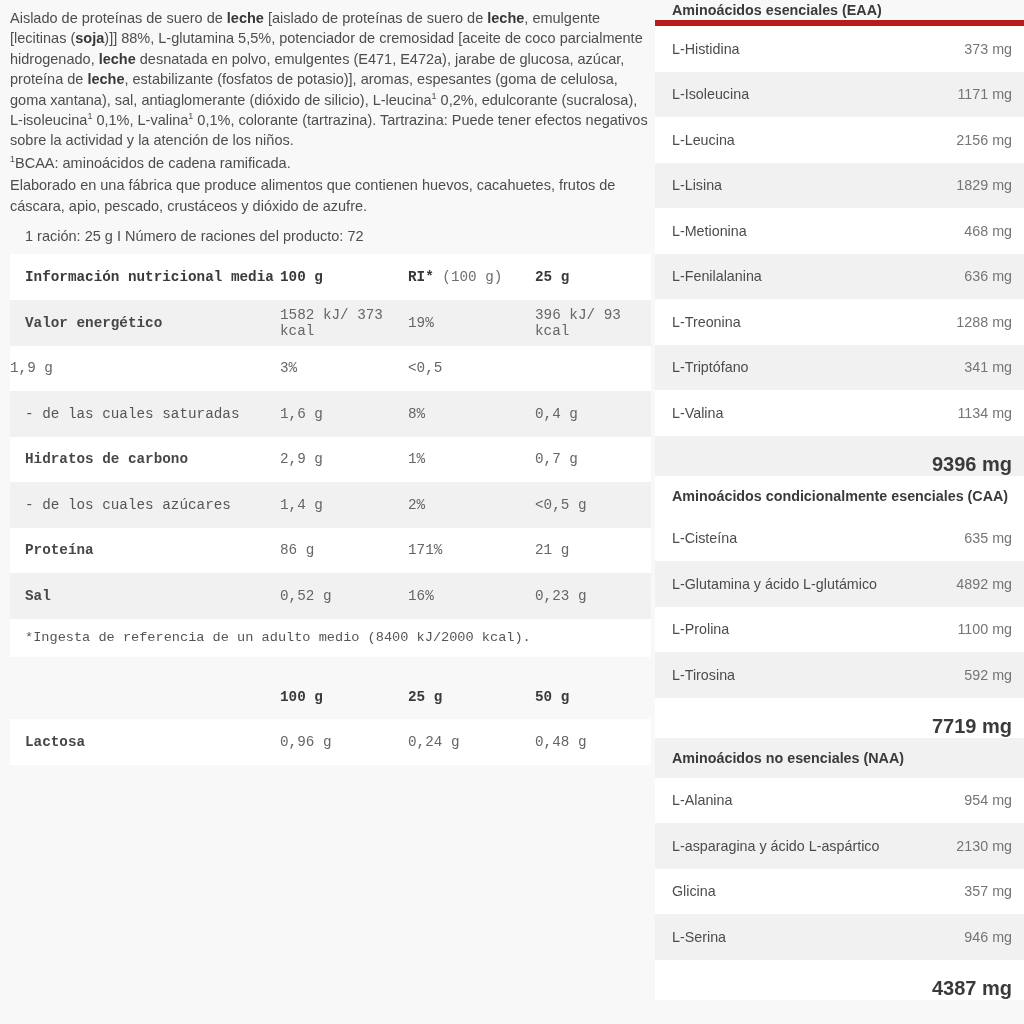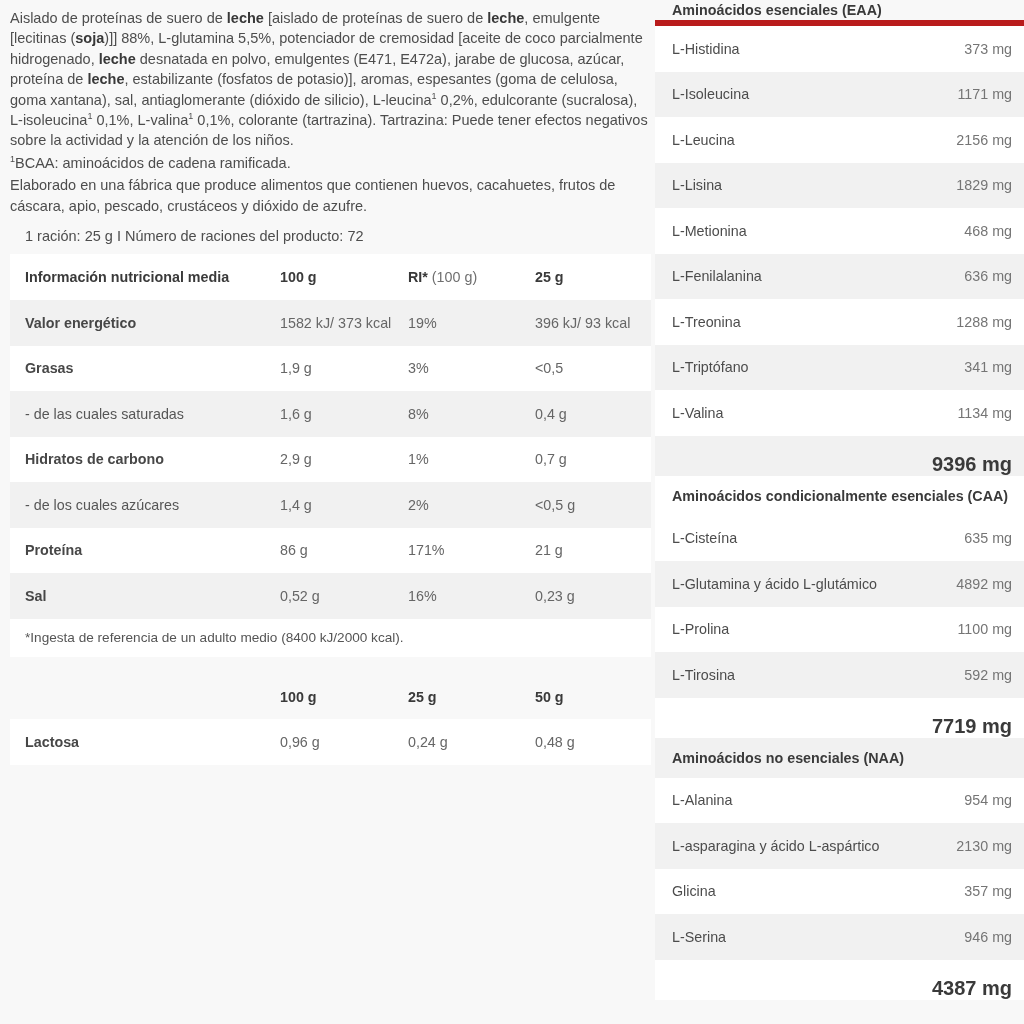--- a/index.html
+++ b/index.html
@@ -14,21 +14,21 @@
   sup { font-size:9px; vertical-align:super; line-height:0; }
   .muted { font-weight:400; color:#6f6f6f; }
 
   
   .left-col { position:absolute; left:10px; top:0; width:641px; }
   .para { font-size:14.5px; line-height:20.4px; color:#4d4d4d; }
   .ingredients { margin-top:8px; }
   .note { margin-top:2px; }
   .serving { margin-top:10px; padding-left:15px; font-size:14.5px; line-height:20px; color:#4d4d4d; }
 
-  .nut-table { margin-top:8px; width:100%; }
+  .nut-table { margin-top:8px; width:100%;font-family:Liberation Mono, monospace; }
   .nut-row {
     display:grid;
     grid-template-columns:270px 128px 127px 1fr;
     align-items:center;
     min-height:45.5px;
     font-size:14.3px;
   }
   .nut-row > div { padding-right:6px; }
   .nut-row > .c0 { padding-left:15px; }
   .nut-row.light { background:#ffffff; }
@@ -91,21 +91,20 @@
       <div>25 g</div>
     </div>
     <div id="nut-rows">
         <div class="nut-row stripe">
     <div class="c0 label-main">Valor energético</div>
     <div class="cell-val">1582 kJ/ 373 kcal</div>
     <div class="cell-val">19%</div>
     <div class="cell-val">396 kJ/ 93 kcal</div>
   </div>
         <div class="nut-row light">
-    <div class="c0 label-main">Grasas</div>
     <div class="cell-val">1,9 g</div>
     <div class="cell-val">3%</div>
     <div class="cell-val">&lt;0,5</div>
   </div>
         <div class="nut-row stripe">
     <div class="c0 label-sub">- de las cuales saturadas</div>
     <div class="cell-val">1,6 g</div>
     <div class="cell-val">8%</div>
     <div class="cell-val">0,4 g</div>
   </div>

